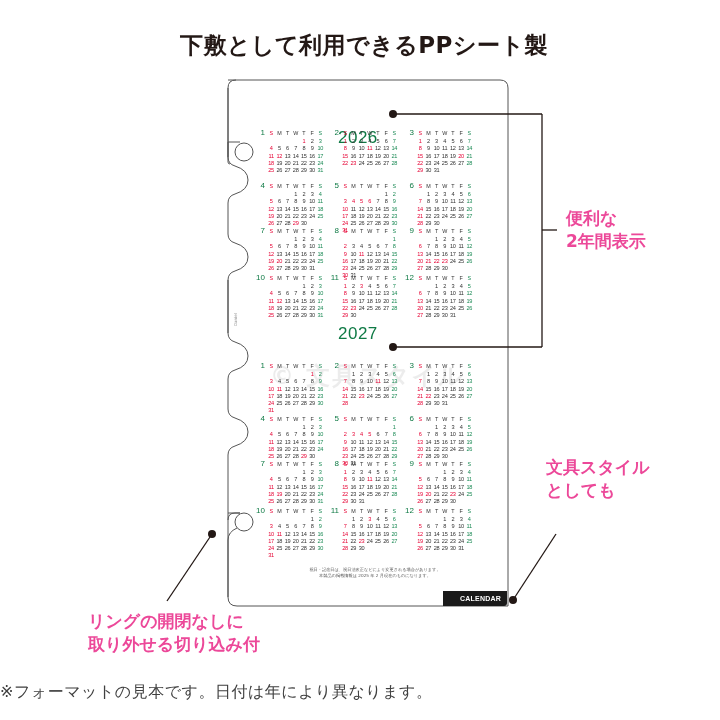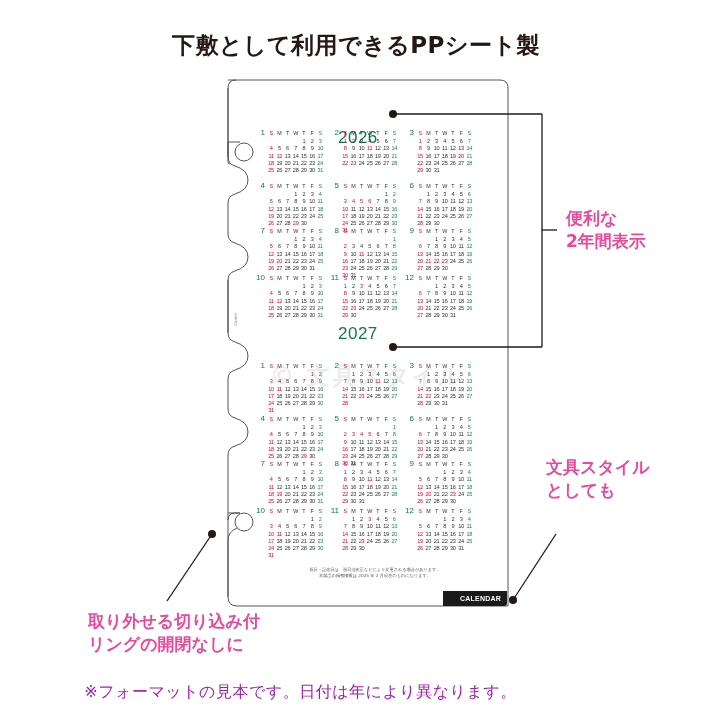--- a/index.html
+++ b/index.html
@@ -1,18 +1,18 @@
 <!DOCTYPE html>
 <html><head>
 <meta charset="utf-8">
 <style>
   html, body { margin:0; padding:0; background:#ffffff; }
   body { width:720px; height:720px; position:relative; overflow:hidden;
          font-family:"DejaVu Sans", "Liberation Sans", sans-serif; color:#231815; }
-  .title { position:absolute; left:4px; top:30px; width:704px; text-align:center;
+  .title { position:absolute; left:12px; top:30px; width:704px; text-align:center;
            font-size:23px; font-weight:bold; letter-spacing:0.5px; color:#231815; }
   .sheet-svg { position:absolute; left:0; top:0; }
   .year-label { position:absolute; font-family:"Liberation Sans", sans-serif; font-size:17px;
                 color:#0f7a45; letter-spacing:0.5px; }
   .cal { position:absolute; font-family:"Liberation Sans", sans-serif; }
   .month { position:absolute; width:70px; }
   .mnum { position:absolute; left:-12px; top:-1px; font-size:8px; color:#0f7a45; width:12px; text-align:right; padding-right:2px; box-sizing:border-box; }
   .mnum.two { left:-15px; width:15px; }
   .grid { display:grid; grid-template-columns:repeat(7, 8.2px); row-gap:0px; }
   .grid span { font-size:5.6px; line-height:7.3px; text-align:center; color:#333; white-space:nowrap; letter-spacing:-0.3px; }
@@ -20,21 +20,21 @@
   .grid span.sun { color:#e60033; }
   .grid span.sat { color:#1b8a55; }
   .note { position:absolute; left:270px; top:567px; width:210px; text-align:center;
           font-size:4.2px; line-height:6px; color:#555; }
   .tab { position:absolute; left:443px; top:591px; width:64px; height:15px; background:#1a1a1a;
          clip-path:polygon(12px 0, 100% 0, 100% 100%, 0 100%, 0 0); color:#fff;
          font-family:"Liberation Sans", sans-serif; font-weight:bold; font-size:7px; letter-spacing:0.2px;
          display:flex; align-items:center; justify-content:flex-end; padding-right:6px; box-sizing:border-box; }
   .tab { border-bottom-right-radius:3px; }
   .callout { position:absolute; font-size:17px; font-weight:bold; line-height:23px; color:#ec4899; }
-  .footnote { position:absolute; left:0; top:682px; width:601px; text-align:center; font-size:16px; color:#a21caf; letter-spacing:0.5px; }
+  .footnote { position:absolute; left:0; top:682px; width:601px; font-size:16px; color:#404040; letter-spacing:0.5px; }
   .watermark { position:absolute; left:270px; top:342px; font-size:24px; color:rgba(200,200,200,0.35);
                font-weight:bold; letter-spacing:2px; pointer-events:none;margin-top:18px; }
   .vert-text { position:absolute; left:233px; top:326px; font-size:4px; color:#888;
                transform:rotate(-90deg); transform-origin:left top; }
 </style>
 </head>
 <body>
 
 <div class="title">下敷として利用できるPPシート製</div>
 
@@ -1185,17 +1185,17 @@
   <div>便利な</div>
   <div>2年間表示</div>
 </div>
 
 <div class="callout" style="left:546px; top:456px;">
   <div>文具スタイル</div>
   <div>としても</div>
 </div>
 
 <div class="callout" style="left:88px; top:610px;">
+  <div>リングの開閉なしに</div>
   <div>取り外せる切り込み付</div>
-  <div>リングの開閉なしに</div>
 </div>
 
 <div class="footnote">※フォーマットの見本です。日付は年により異なります。</div>
 
 </body></html>

